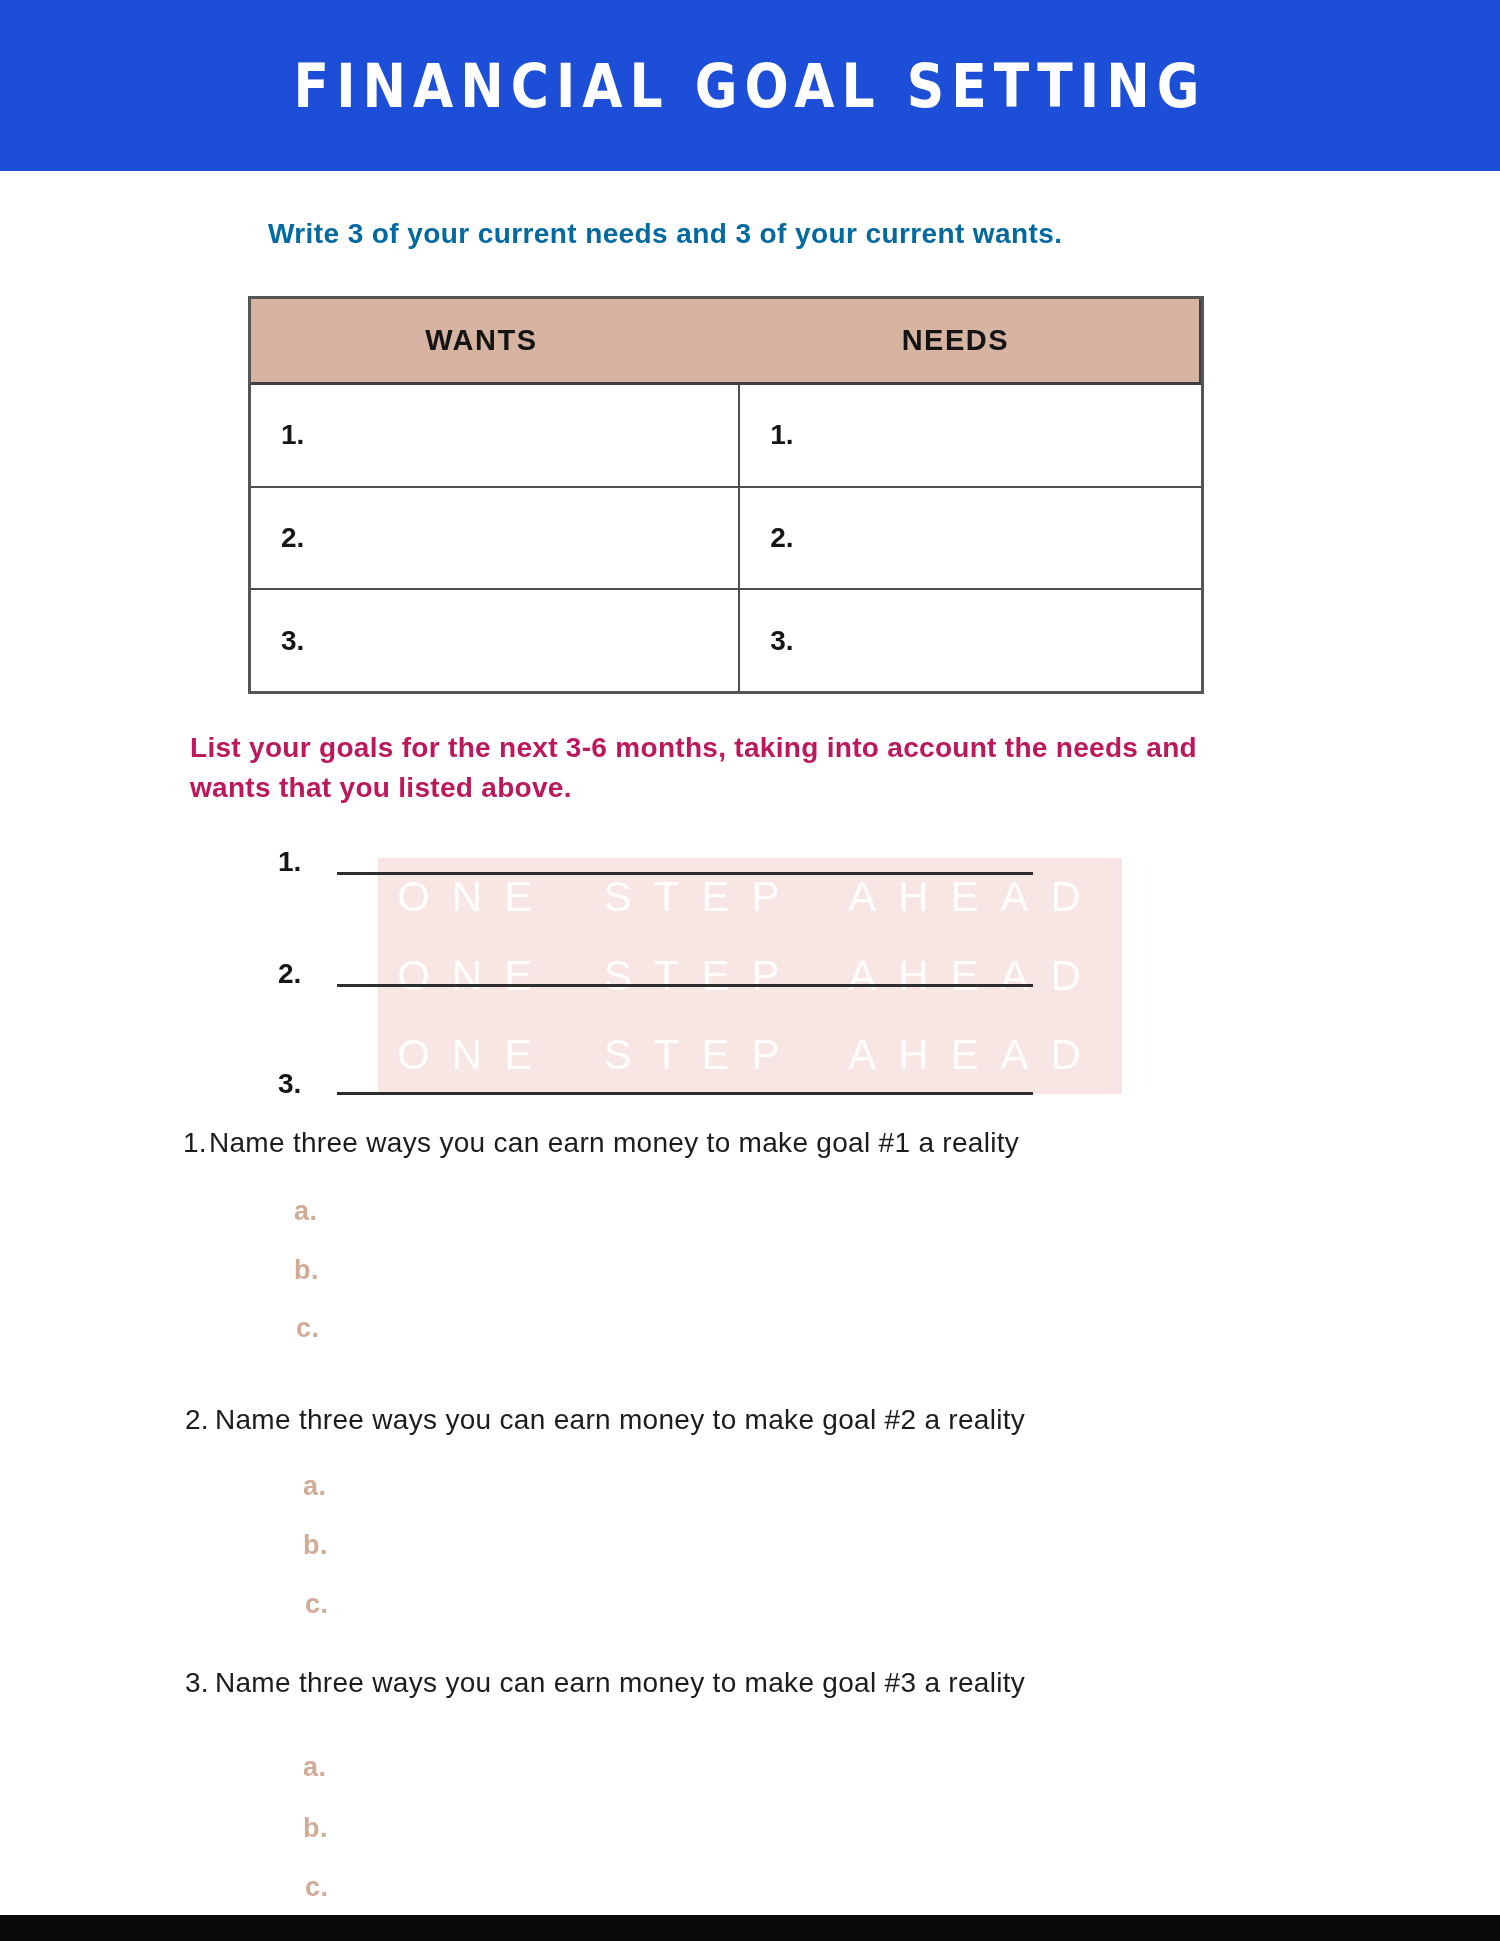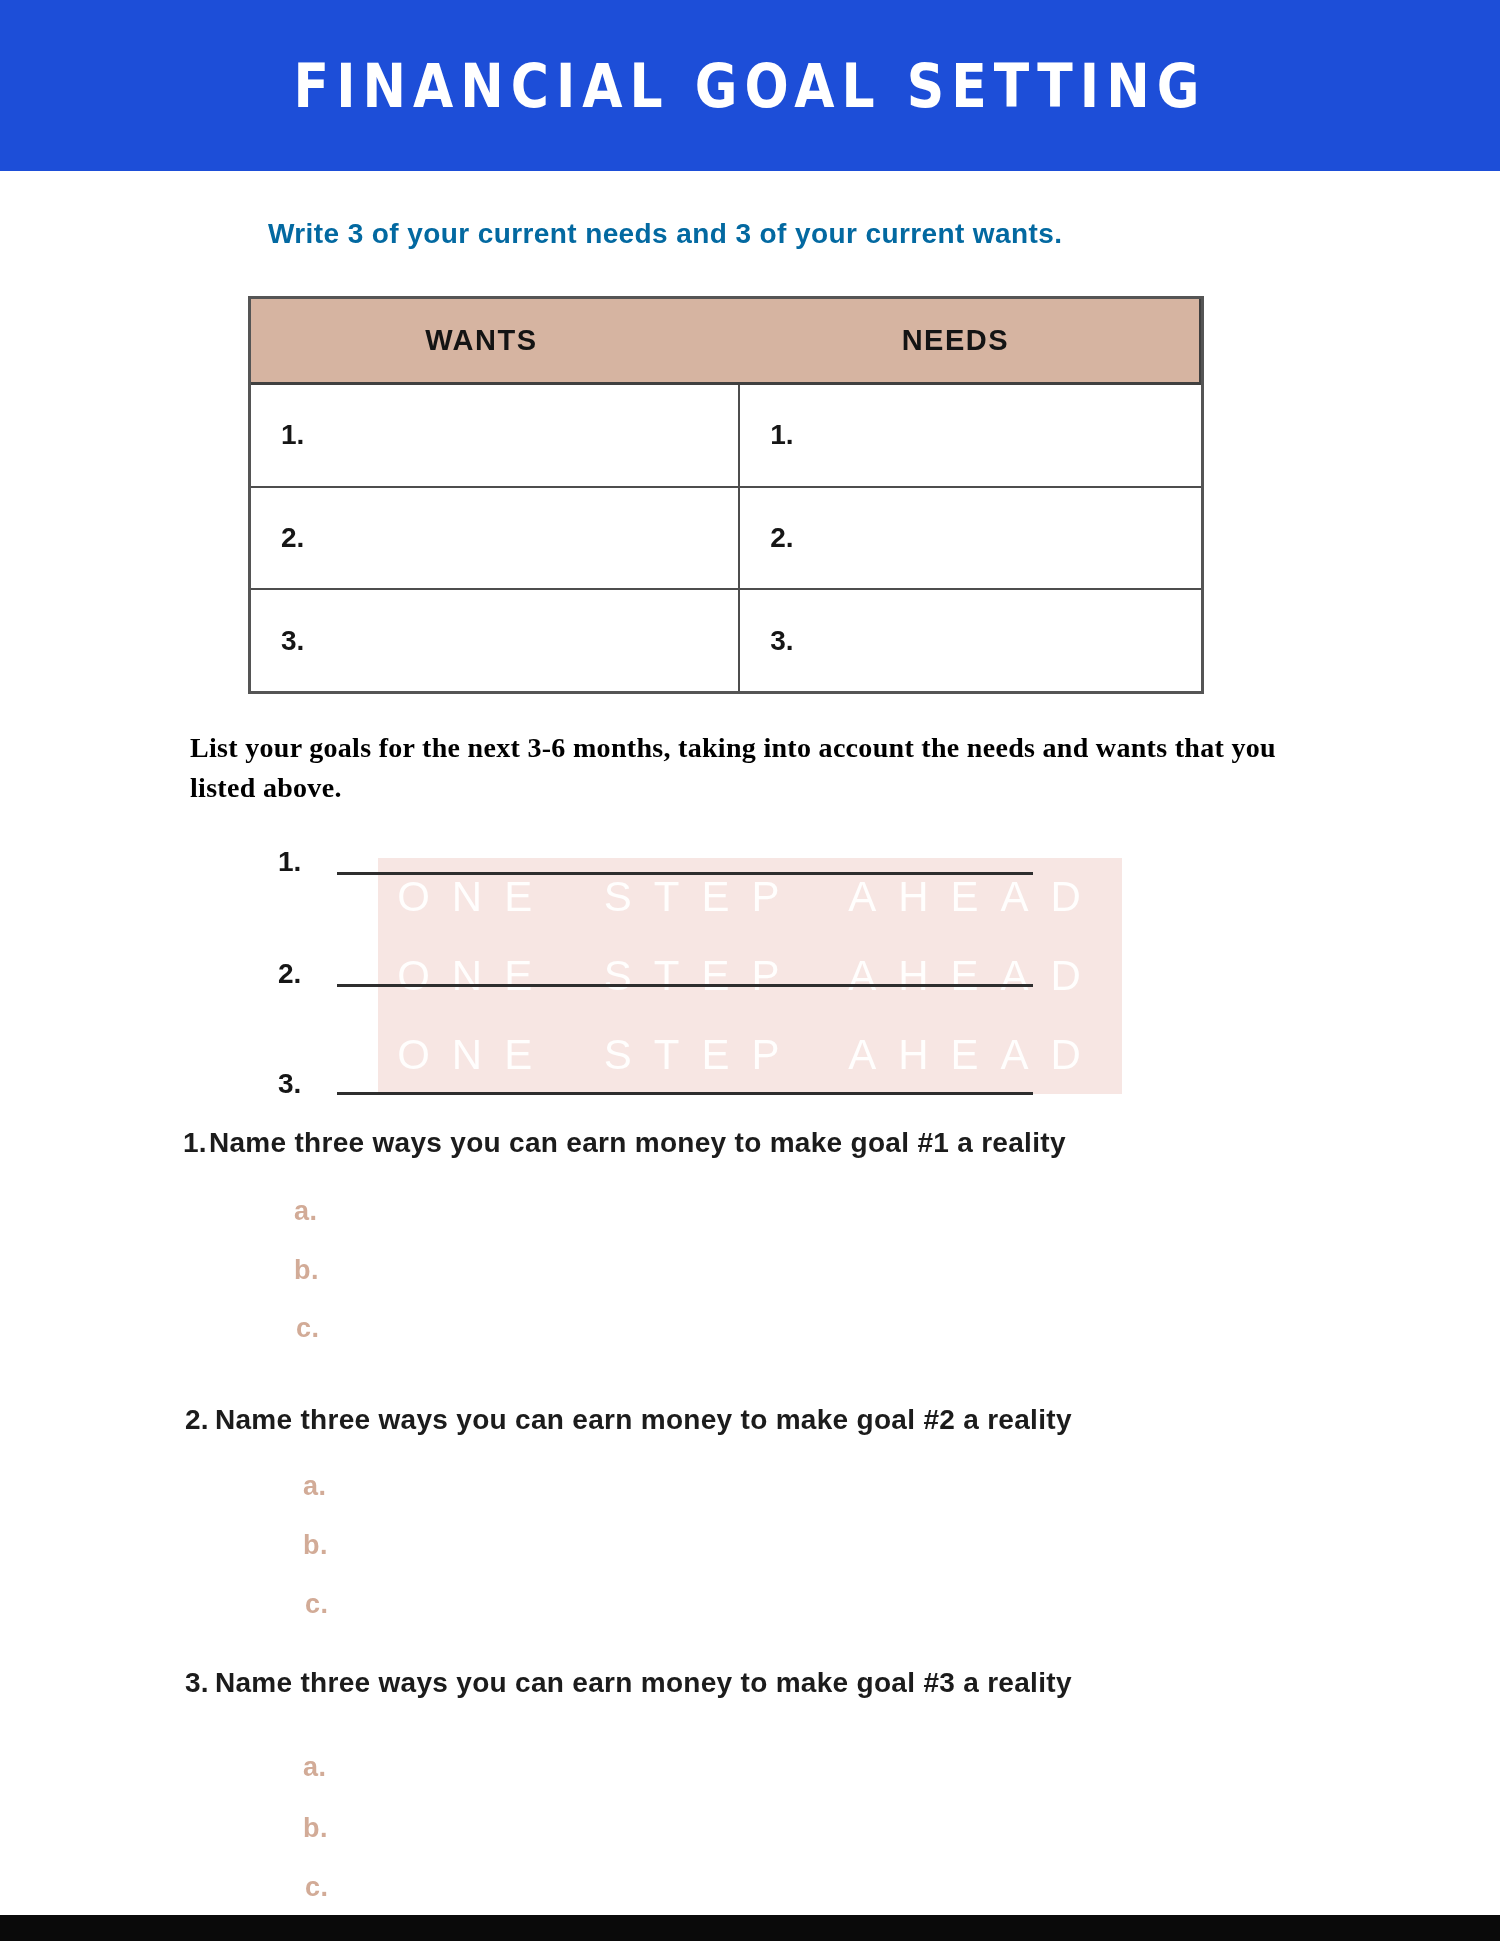--- a/index.html
+++ b/index.html
@@ -37,21 +37,21 @@
   .nw-hcell.left { flex:0 0 51.5%; border-right:2px solid #404040; }
   .nw-row { display:flex; flex:1; border-bottom:2px solid #4d4d4d; }
   .nw-row:last-child { border-bottom:none; }
   .nw-cell { flex:1; display:flex; align-items:center; padding-left:30px; }
   .nw-cell.left { flex:0 0 51.5%; border-right:2px solid #4d4d4d; }
   .cell-num { font-size:28px; font-weight:700; color:#161616; }
 
   
   .goals-prompt {
     position:absolute; left:190px; top:728px; width:1090px;
-    font-size:28px; font-weight:600; line-height:1.42; letter-spacing:0.3px; color:#000000;font-family:Liberation Serif, serif;
+    font-size:28px; font-weight:600; line-height:1.42; letter-spacing:0.3px; color:#be185d;
   }
 
   
   .watermark-box {
     position:absolute; left:378px; top:858px; width:744px; height:236px;
     background:#f7e6e3; z-index:1;
     display:flex; flex-direction:column; justify-content:space-around; align-items:center;
     overflow:hidden;
   }
   .watermark-row {
@@ -63,21 +63,21 @@
   .goal-num.n1 { top:846px; }
   .goal-num.n2 { top:958px; }
   .goal-num.n3 { top:1068px; }
   .goal-line { position:absolute; left:337px; width:696px; height:3px; background:#2e2e2e; z-index:2; }
   .goal-line.l1 { top:872px; }
   .goal-line.l2 { top:984px; }
   .goal-line.l3 { top:1092px; }
 
   
   .question {
-    position:absolute; font-size:28px; font-weight:700; letter-spacing:0.3px;
+    position:absolute; font-size:28px; font-weight:400; letter-spacing:0.3px;
     color:#1c1c1c; white-space:nowrap;
   }
   .question .q-label { margin-right:6px; }
   .question.q1 { left:183px; top:1127px; }
   .question.q1 .q-label { margin-right:2px; }
   .question.q2 { left:185px; top:1404px; }
   .question.q3 { left:185px; top:1667px; }
 
   .sub-letter {
     position:absolute; font-size:27px; font-weight:700; color:#d2ab97; letter-spacing:0.5px;

